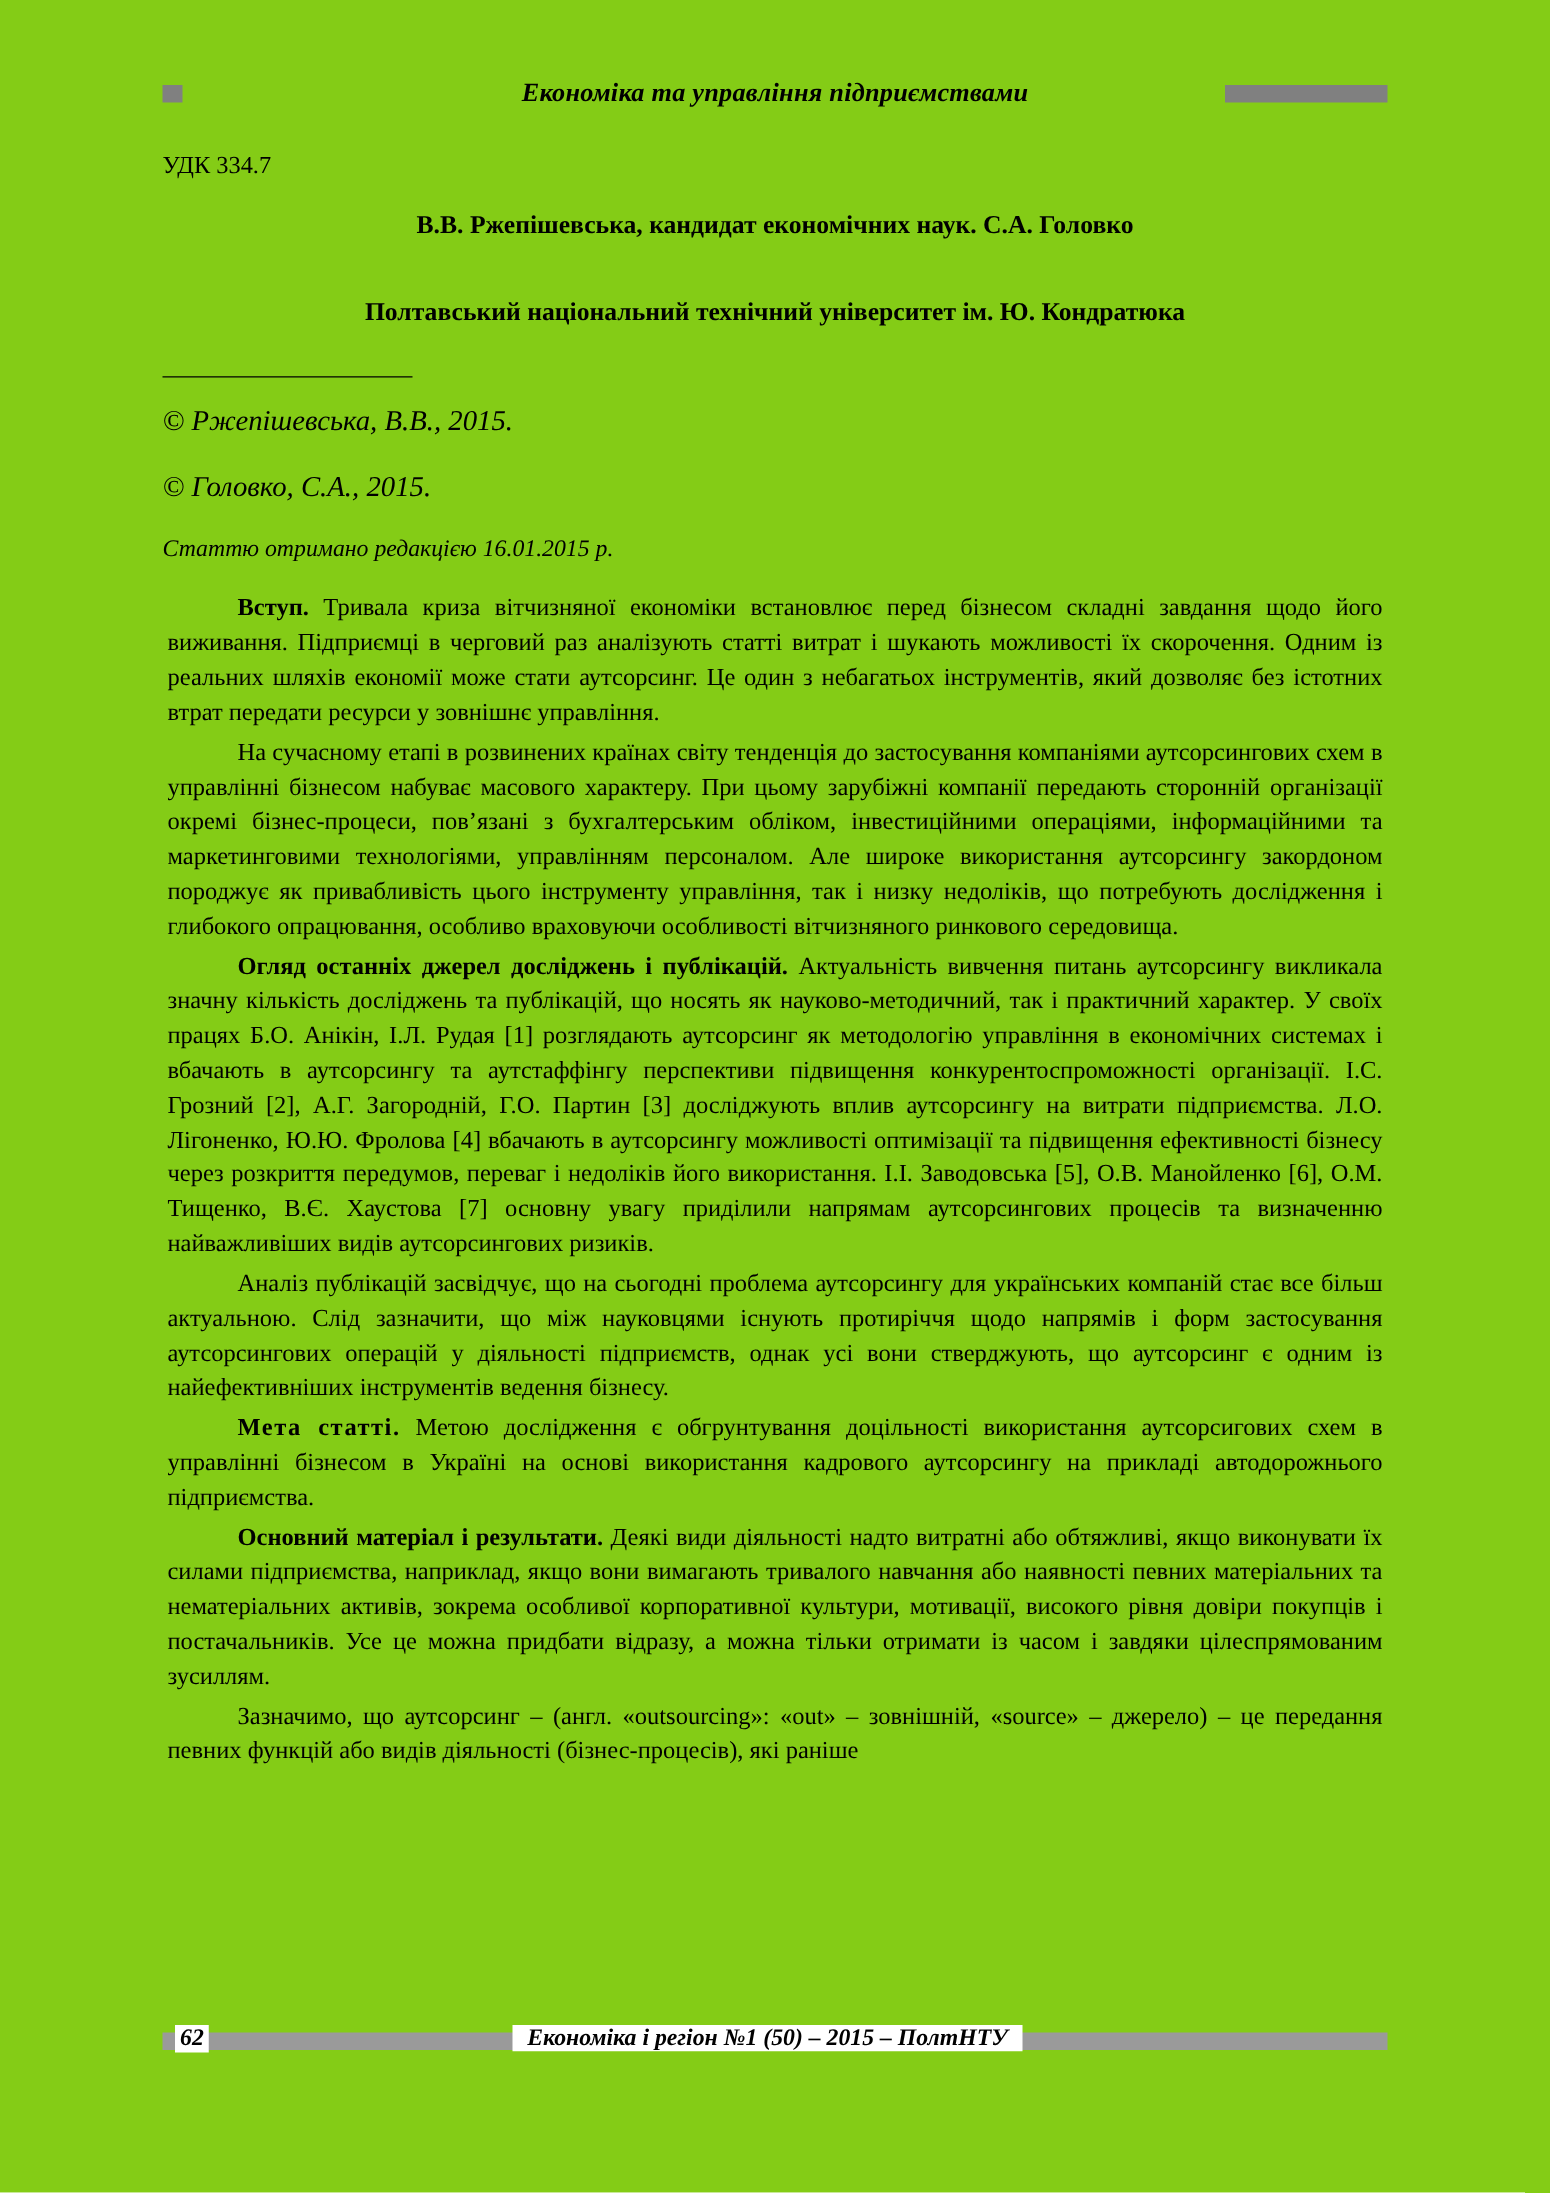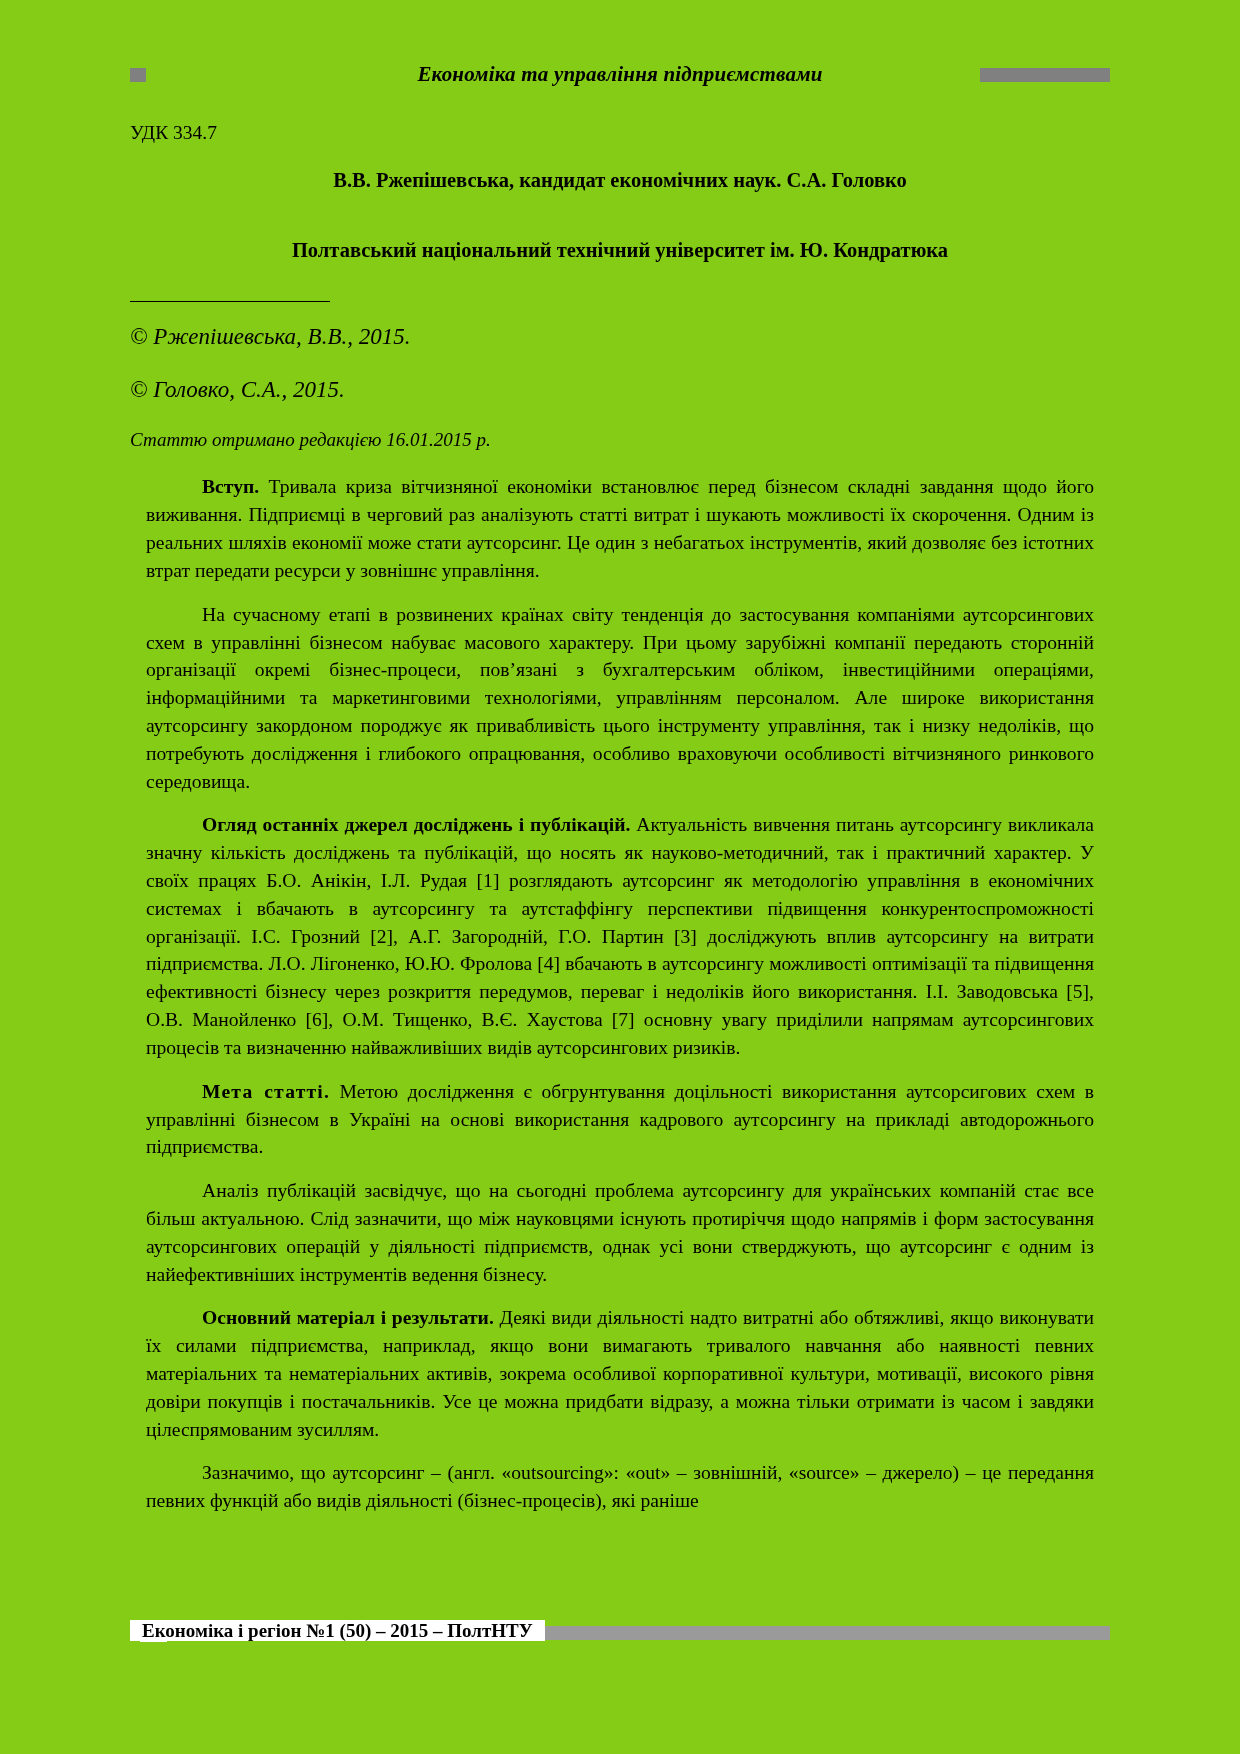--- a/index.html
+++ b/index.html
@@ -107,21 +107,21 @@
   }
 
   
   .body-text {
     margin-top: 22px;
     font-size: 19.6px;
     line-height: 1.42;
     text-align: justify;
   }
   .body-text p {
-    margin: 16px;
+    margin: 4px;
     text-indent: 56px;
   }
   .body-text p b {
     font-weight: bold;
   }
   .lead-spaced {
     font-weight: bold;
     letter-spacing: 1.2px;
   }
 
@@ -149,21 +149,22 @@
     font-style: italic;
     font-size: 19px;
     background: #ffffff;
     padding: 0 4px;
   }
   .footer .foot-title {
     position: absolute;
     left: 0;
     right: 12px;
     top: -2px;
-    text-align: left;
+    text-align: center;
+    font-style: italic;
     font-weight: bold;
     font-size: 19px;
   }
   .footer .foot-title span {
     background: #ffffff;
     padding: 0 12px;
   }
 </style>
 </head>
 <body>
@@ -186,22 +187,22 @@
     <div class="copy-rule"></div>
     <div class="copyline">© Ржепішевська, В.В., 2015.</div>
     <div class="copyline">© Головко, С.А., 2015.</div>
 
     <div class="received">Статтю отримано редакцією 16.01.2015 р.</div>
 
     <div class="body-text">
       <p><b>Вступ.</b><span> Тривала криза вітчизняної економіки встановлює перед бізнесом складні завдання щодо його виживання. Підприємці в черговий раз аналізують статті витрат і шукають можливості їх скорочення. Одним із реальних шляхів економії може стати аутсорсинг. Це один з небагатьох інструментів, який дозволяє без істотних втрат передати ресурси у зовнішнє управління.</span></p>
       <p>На сучасному етапі в розвинених країнах світу тенденція до застосування компаніями аутсорсингових схем в управлінні бізнесом набуває масового характеру. При цьому зарубіжні компанії передають сторонній організації окремі бізнес-процеси, пов’язані з бухгалтерським обліком, інвестиційними операціями, інформаційними та маркетинговими технологіями, управлінням персоналом. Але широке використання аутсорсингу закордоном породжує як привабливість цього інструменту управління, так і низку недоліків, що потребують дослідження і глибокого опрацювання, особливо враховуючи особливості вітчизняного ринкового середовища.</p>
       <p><b>Огляд останніх джерел досліджень і публікацій.</b><span> Актуальність вивчення питань аутсорсингу викликала значну кількість досліджень та публікацій, що носять як науково-методичний, так і практичний характер. У своїх працях Б.О. Анікін, І.Л. Рудая [1] розглядають аутсорсинг як методологію управління в економічних системах і вбачають в аутсорсингу та аутстаффінгу перспективи підвищення конкурентоспроможності організації. І.С. Грозний [2], А.Г. Загородній, Г.О. Партин [3] досліджують вплив аутсорсингу на витрати підприємства. Л.О. Лігоненко, Ю.Ю. Фролова [4] вбачають в аутсорсингу можливості оптимізації та підвищення ефективності бізнесу через розкриття передумов, переваг і недоліків його використання. І.І. Заводовська [5], О.В. Манойленко [6], О.М. Тищенко, В.Є. Хаустова [7] основну увагу приділили напрямам аутсорсингових процесів та визначенню найважливіших видів аутсорсингових ризиків.</span></p>
+      <p>Аналіз публікацій засвідчує, що на сьогодні проблема аутсорсингу для українських компаній стає все більш актуальною. Слід зазначити, що між науковцями існують протиріччя щодо напрямів і форм застосування аутсорсингових операцій у діяльності підприємств, однак усі вони стверджують, що аутсорсинг є одним із найефективніших інструментів ведення бізнесу.</p>
       <p><b class="lead-spaced">Мета статті.</b><span> Метою дослідження є обгрунтування доцільності використання аутсорсигових схем в управлінні бізнесом в Україні на основі використання кадрового аутсорсингу на прикладі автодорожнього підприємства.</span></p>
-      <p>Аналіз публікацій засвідчує, що на сьогодні проблема аутсорсингу для українських компаній стає все більш актуальною. Слід зазначити, що між науковцями існують протиріччя щодо напрямів і форм застосування аутсорсингових операцій у діяльності підприємств, однак усі вони стверджують, що аутсорсинг є одним із найефективніших інструментів ведення бізнесу.</p>
       <p><b>Основний матеріал і результати.</b><span> Деякі види діяльності надто витратні або обтяжливі, якщо виконувати їх силами підприємства, наприклад, якщо вони вимагають тривалого навчання або наявності певних матеріальних та нематеріальних активів, зокрема особливої корпоративної культури, мотивації, високого рівня довіри покупців і постачальників. Усе це можна придбати відразу, а можна тільки отримати із часом і завдяки цілеспрямованим зусиллям.</span></p>
       <p>Зазначимо, що аутсорсинг – (англ. «outsourcing»: «out» – зовнішній, «source» – джерело) – це передання певних функцій або видів діяльності (бізнес-процесів), які раніше</p>
     </div>
 
   </div>
 
   <div class="footer">
     <div class="band"></div>
     <div class="pageno">62</div>
     <div class="foot-title"><span>Економіка і регіон №1 (50) – 2015 – ПолтНТУ</span></div>

